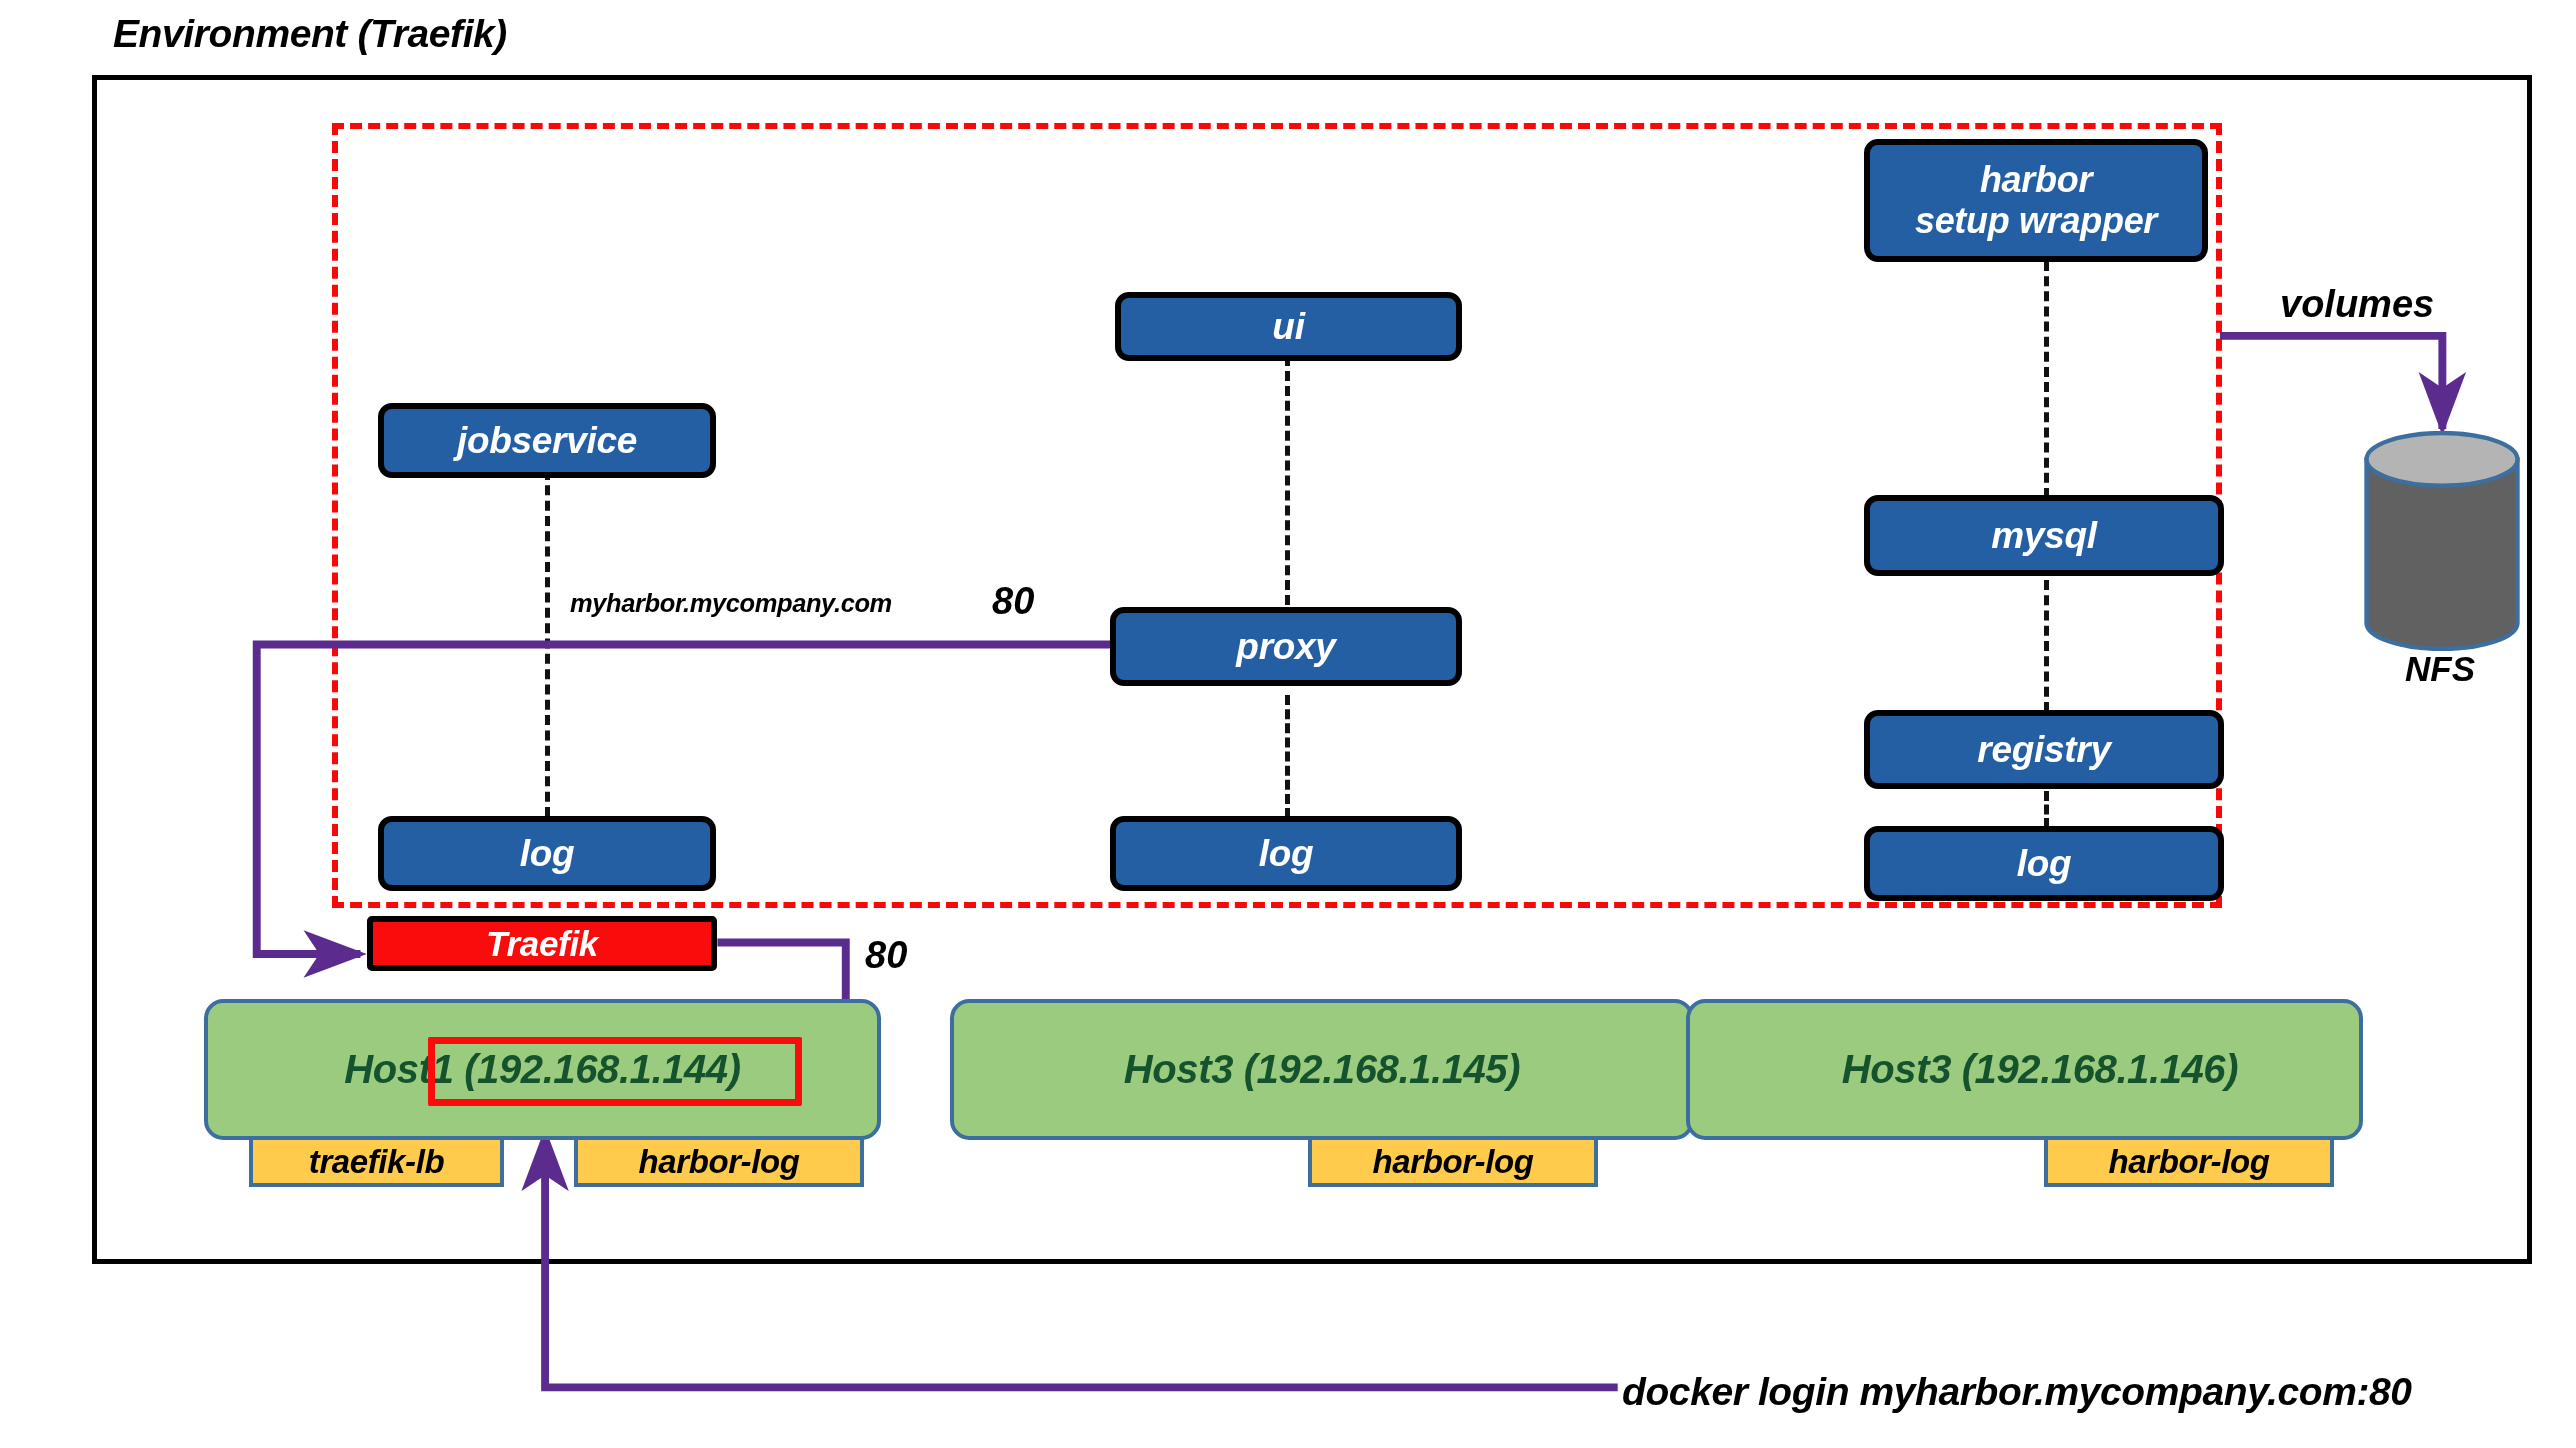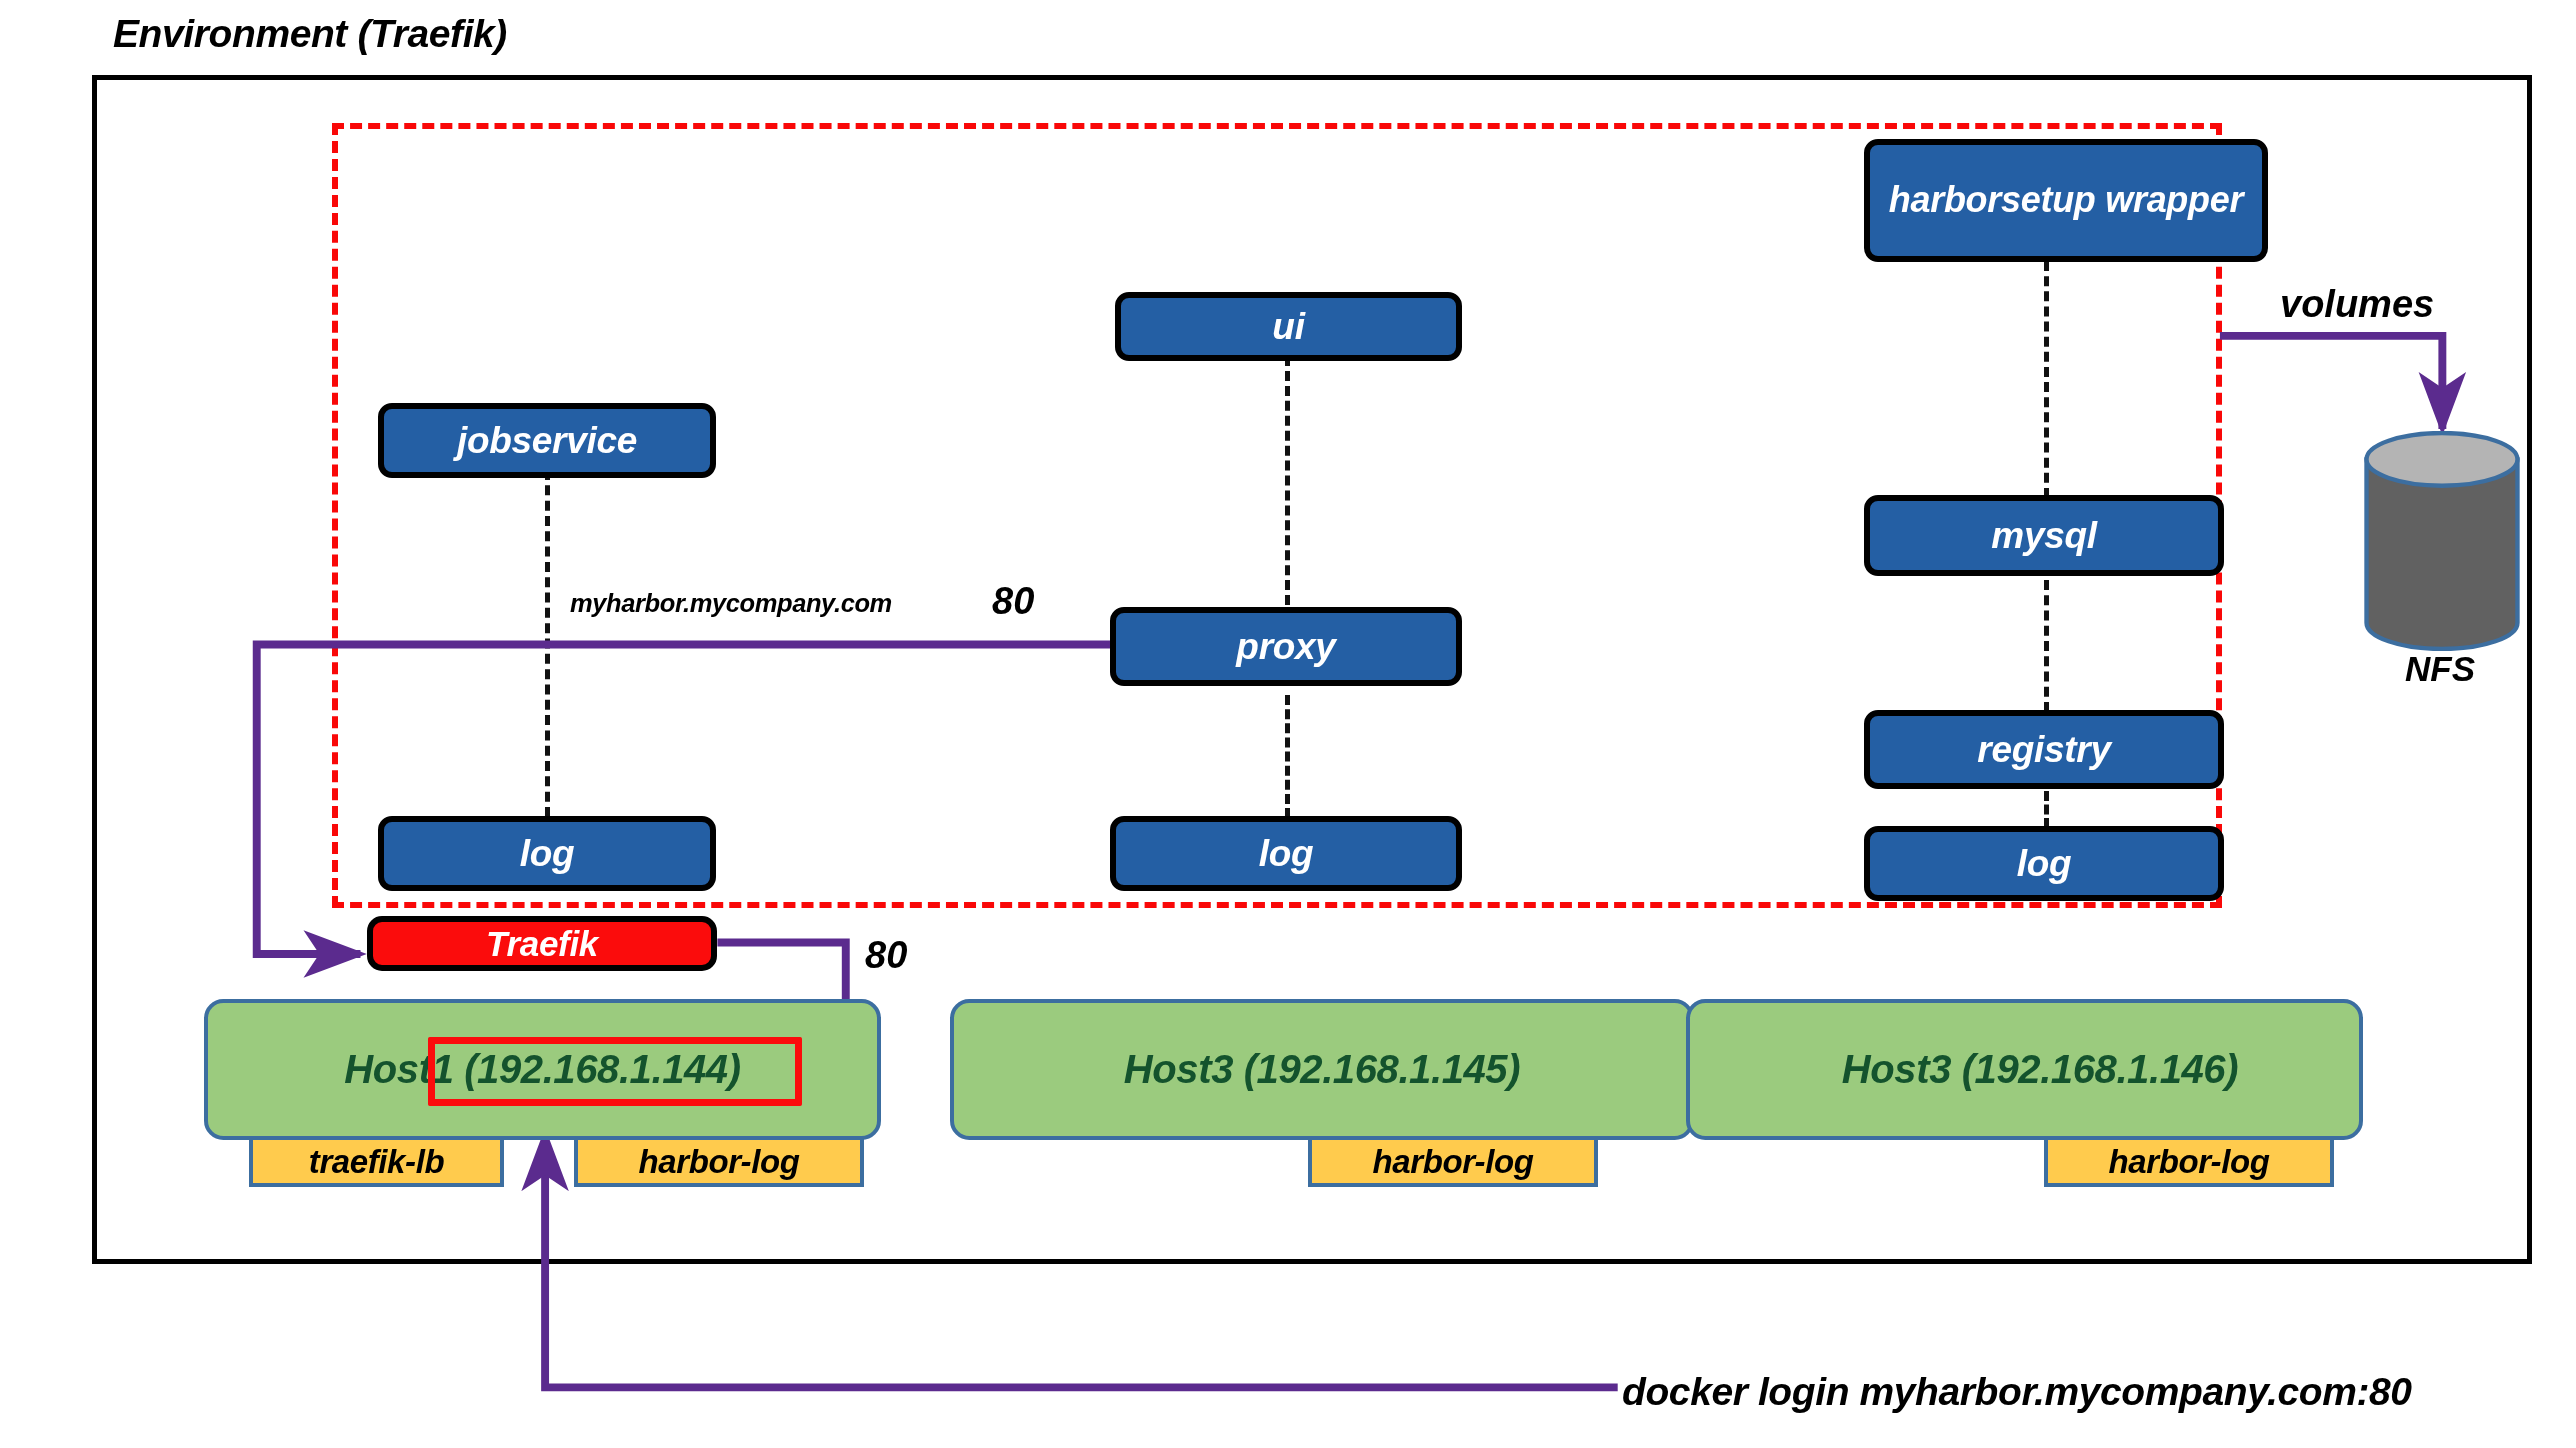--- a/index.html
+++ b/index.html
@@ -31,21 +31,21 @@
     display:flex;align-items:center;justify-content:center;
     text-align:center;
     border:6.2px solid #000;border-radius:14px;
     background:#245FA4;color:#fff;
     font-style:italic;font-weight:bold;font-size:37px;
     line-height:1.12;
     letter-spacing:-0.3px;
   }
   .node.two-line{font-size:36px;}
   .node.traefik{
-    background:#fb0c0c;color:#ffffff;border-radius:15px;border-width:6.2px;
+    background:#fb0c0c;color:#ffffff;border-radius:5px;border-width:6.2px;
     font-size:35px;
   }
 
   
   .vlink{
     position:absolute;width:0;
     border-left:5.3px dashed #111;
   }
 
   
@@ -133,21 +133,21 @@
   </div>
 
   <div class="node" style="left:1110px;top:607px;width:352px;height:79px;">
     <span>proxy</span>
   </div>
 
   <div class="node" style="left:1110px;top:816px;width:352px;height:75px;">
     <span>log</span>
   </div>
 
-  <div class="node two-line" style="left:1864px;top:139px;width:404px;height:123px;flex-direction:row;">
+  <div class="node two-line" style="left:1864px;top:139px;width:344px;height:123px;flex-direction:column;">
     <span>harbor</span>
     <span>setup wrapper</span>
   </div>
 
   <div class="node" style="left:1864px;top:495px;width:360px;height:81px;">
     <span>mysql</span>
   </div>
 
   <div class="node" style="left:1864px;top:710px;width:360px;height:79px;">
     <span>registry</span>

